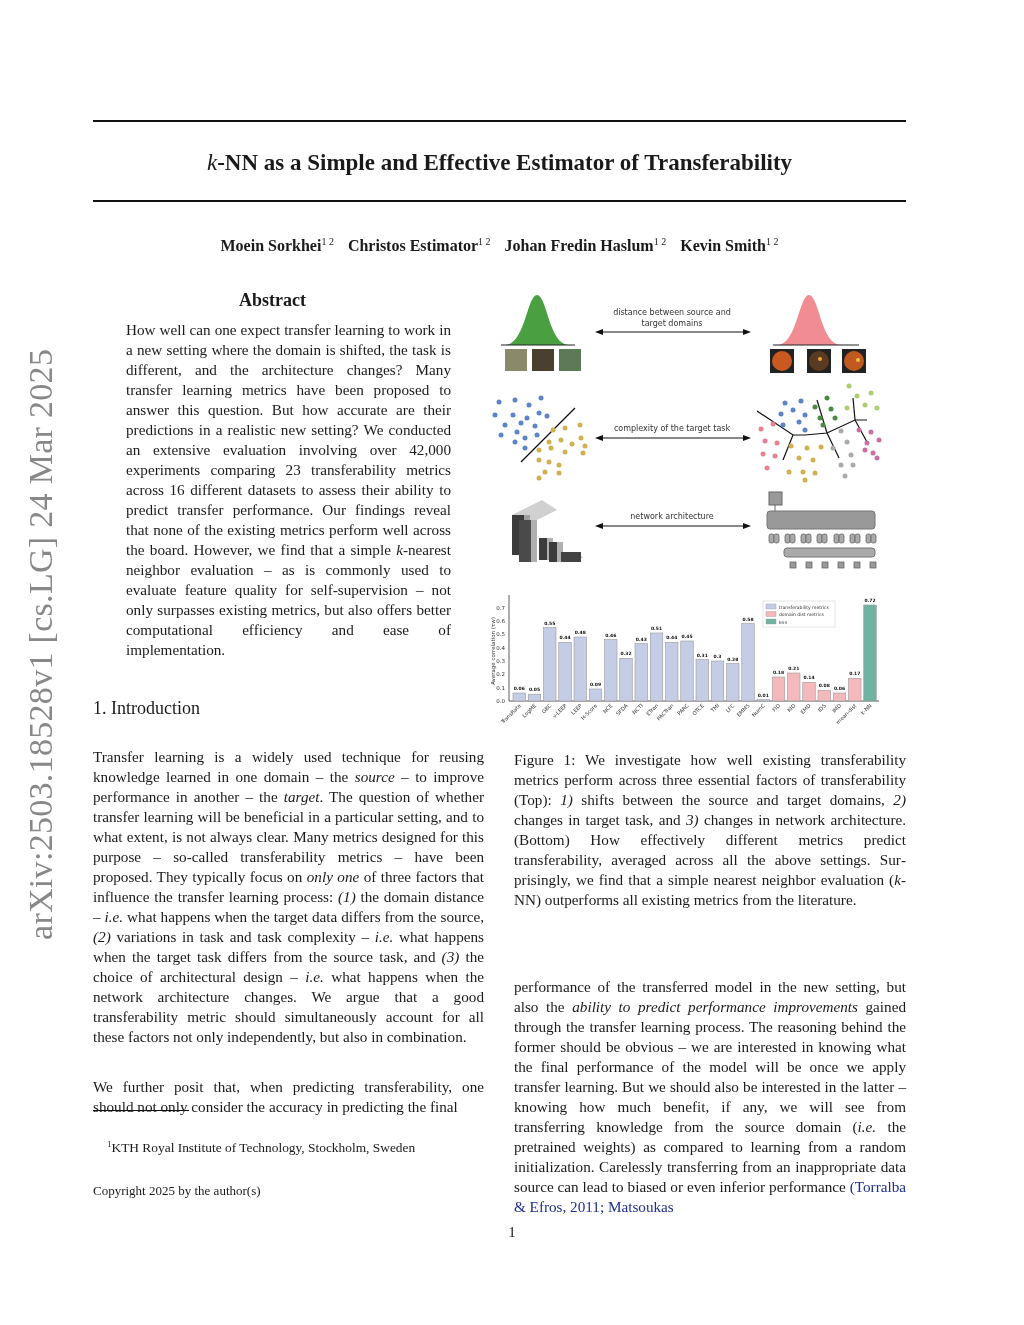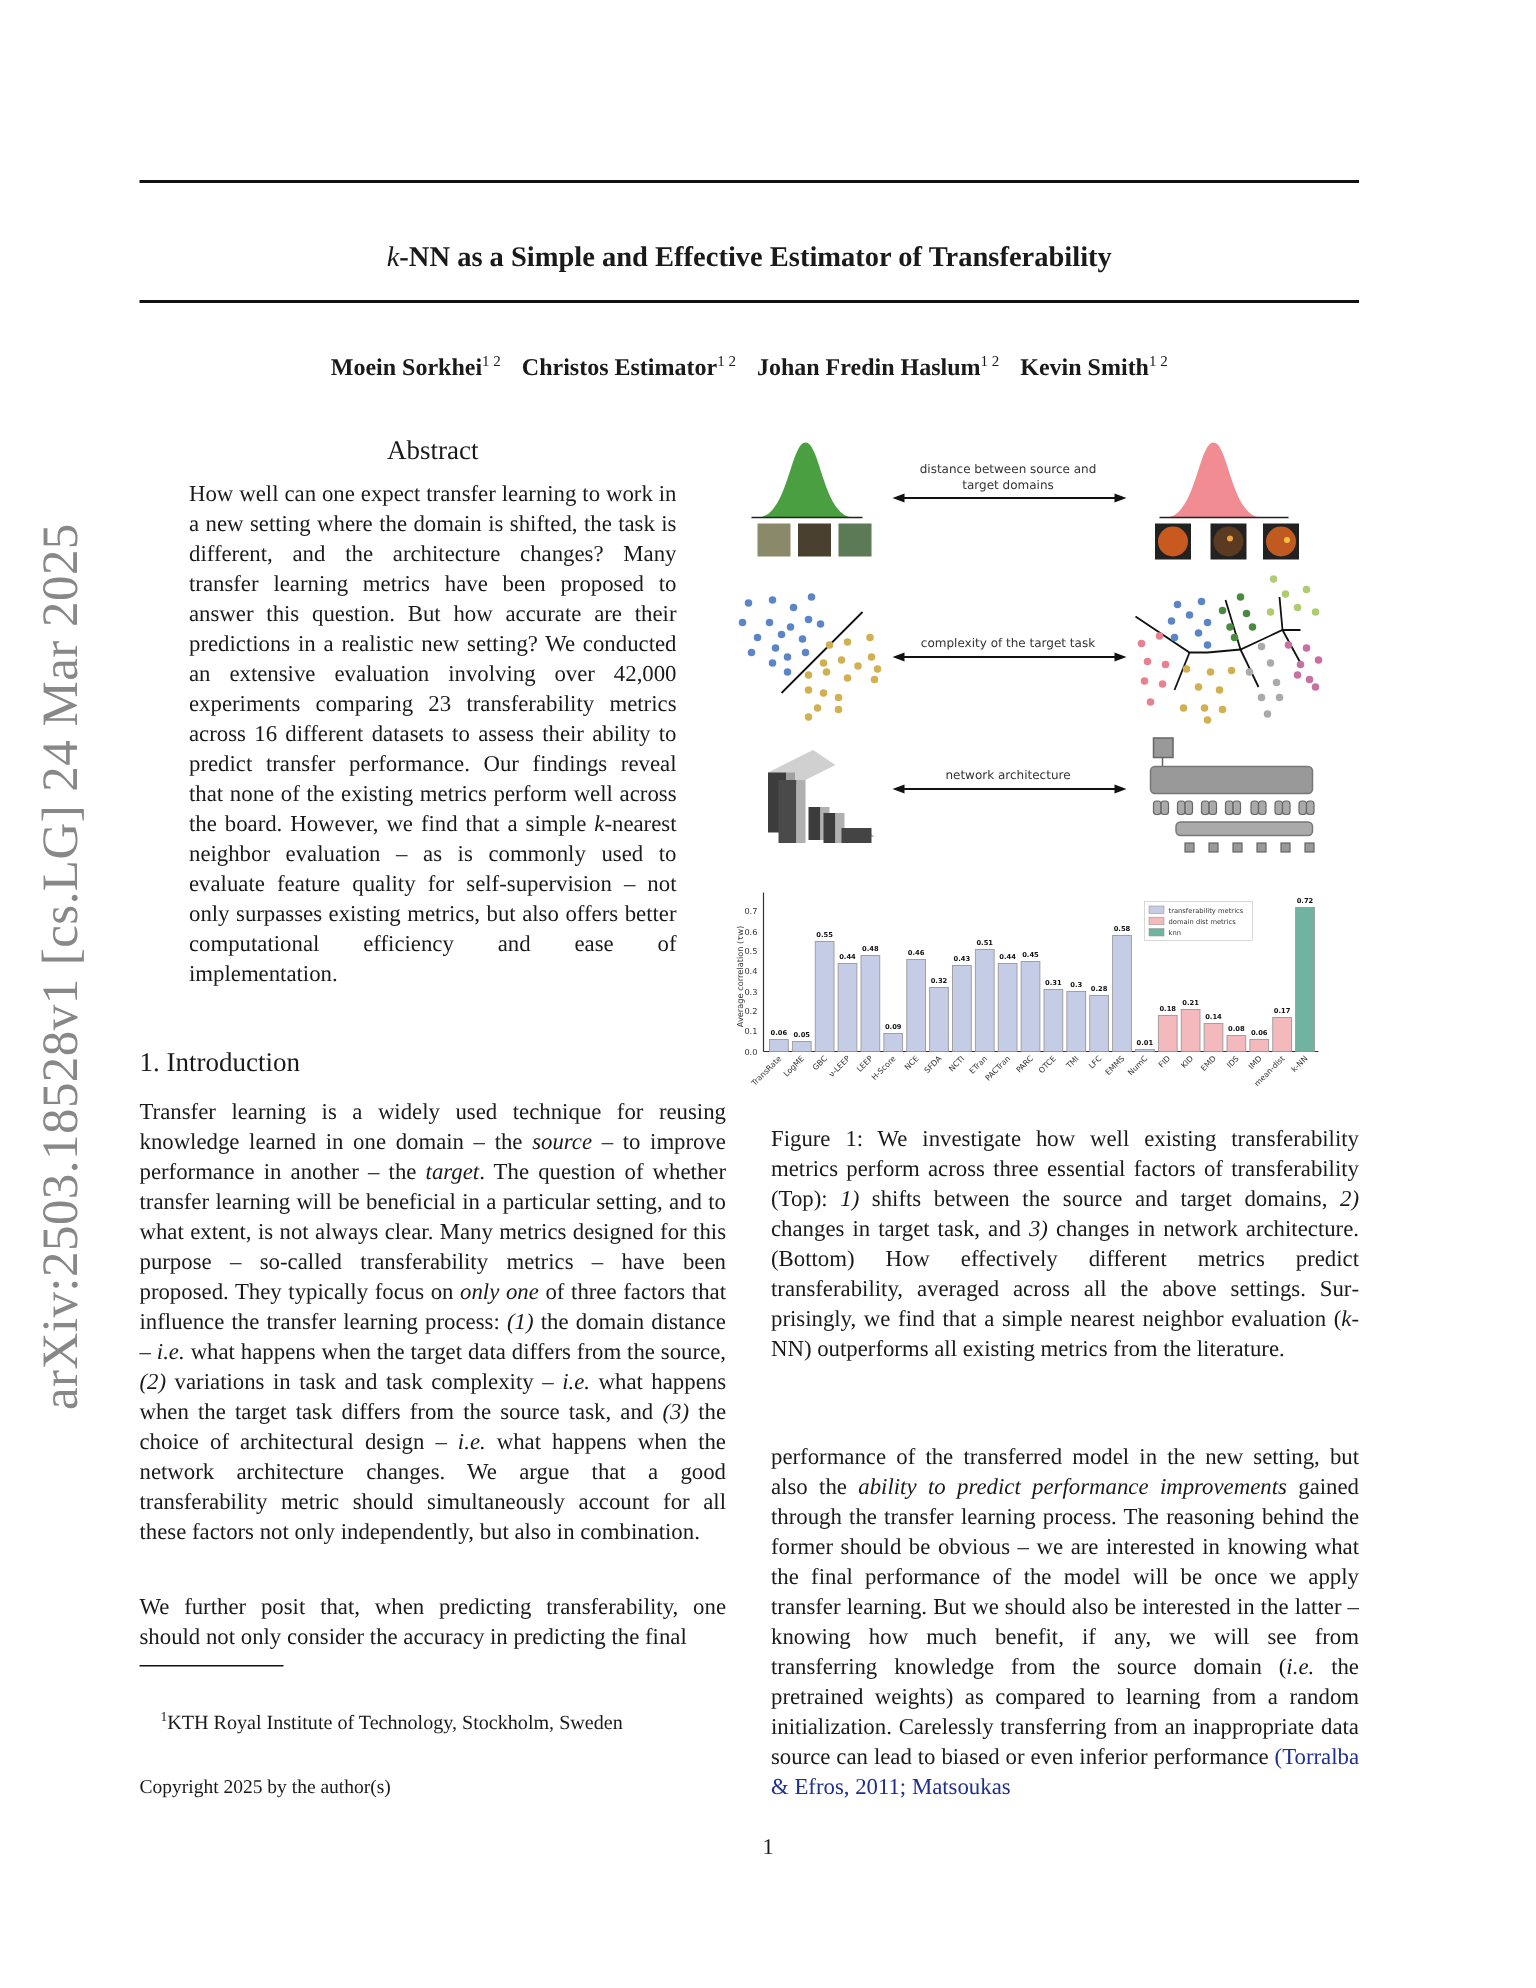--- a/index.html
+++ b/index.html
@@ -1,33 +1,33 @@
 <!DOCTYPE html>
 <html><head>
 <meta charset="utf-8">
 <style>
   html, body { margin: 0; padding: 0; background: #ffffff; }
   body { width: 1024px; height: 1325px; position: relative; overflow: hidden;
          font-family: "Liberation Serif", "DejaVu Serif", serif; color: #1a1a1a; }
   .rule { position: absolute; left: 93px; width: 813px; height: 2px; background: #111; }
-  .title { position: absolute; top: 161px; left: 93px; width: 813px; text-align: center;
-           font-size: 19px; font-weight: bold; }
+  .title { position: absolute; top: 150px; left: 93px; width: 813px; text-align: center;
+           font-size: 23px; font-weight: bold; }
   .title i { font-weight: normal; }
   .authors { position: absolute; top: 236px; left: 93px; width: 813px; text-align: center;
              font-size: 16px; font-weight: bold; }
   .authors span.a { margin: 15px 5px; }
   .authors sup { font-weight: normal; font-size: 10px; }
   .arxiv { position: absolute; left: 22px; top: 940px; transform-origin: 0 0; transform: rotate(-90deg);
            font-size: 34px; color: #888; white-space: nowrap; letter-spacing: 0.3px; }
-  .abs-h { position: absolute; top: 290px; left: 126px; width: 325px; text-align: center;
-           font-size: 18px; font-weight: normal; }
+  .abs-h { position: absolute; top: 290px; left: 110px; width: 325px; text-align: center;
+           font-size: 18px; font-weight: bold; }
   .abs { position: absolute; top: 320px; left: 126px; width: 325px; font-size: 15.2px;
          line-height: 20px; text-align: justify; hyphens: manual; }
   .sec { position: absolute; top: 698px; left: 93px; font-size: 18px; font-weight: normal; text-align: center; }
-  .col { position: absolute; font-size: 15.2px; line-height: 20px; text-align: justify; }
+  .col { position: absolute; font-size: 15.2px; line-height: 20px; text-align: justify; margin-top: 15px; }
   .lc1 { top: 732px; left: 93px; width: 391px; }
   .lc2 { top: 1062px; left: 93px; width: 391px; }
   .fn-rule { position: absolute; top: 1110px; left: 93px; width: 96px; height: 1px; background: #111; }
   .fn { position: absolute; top: 1116px; left: 93px; width: 391px; font-size: 13.4px; line-height: 16px; text-align: justify; margin-top: 20px; }
   .fn sup { font-size: 9px; }
   .copy { position: absolute; top: 1183px; left: 93px; font-size: 13px; }
   .cap { position: absolute; top: 750px; left: 514px; width: 392px; font-size: 15.2px; line-height: 20px; text-align: justify; }
   .rc { top: 962px; left: 514px; width: 392px; }
   .cite { color: #1f2f8f; }
   .pageno { position: absolute; top: 1224px; left: 0; width: 1024px; text-align: center; font-size: 15px; }

